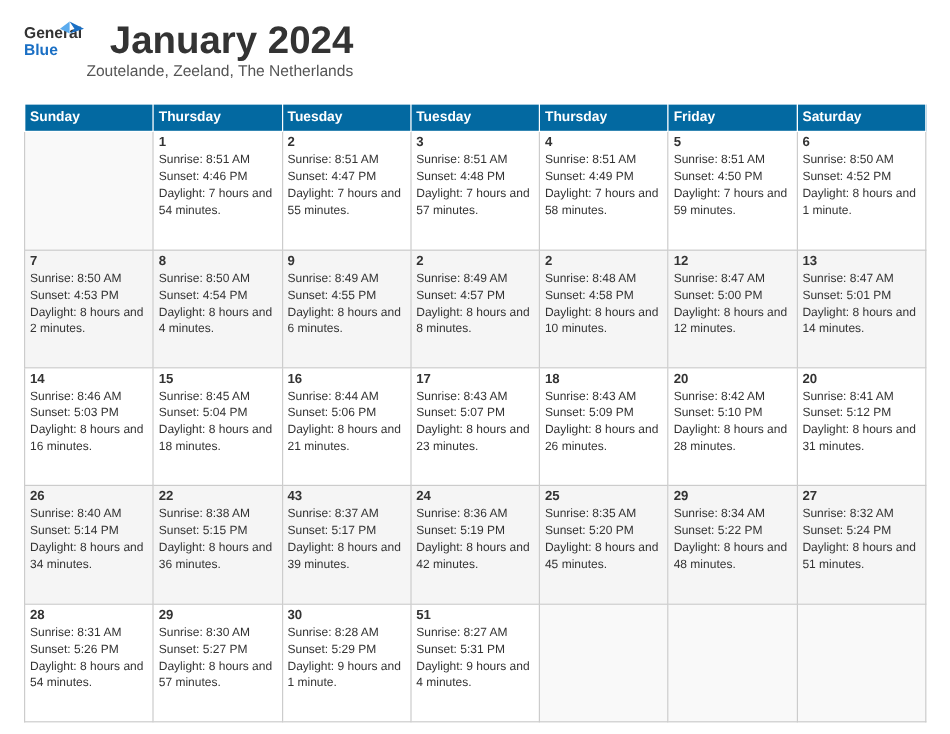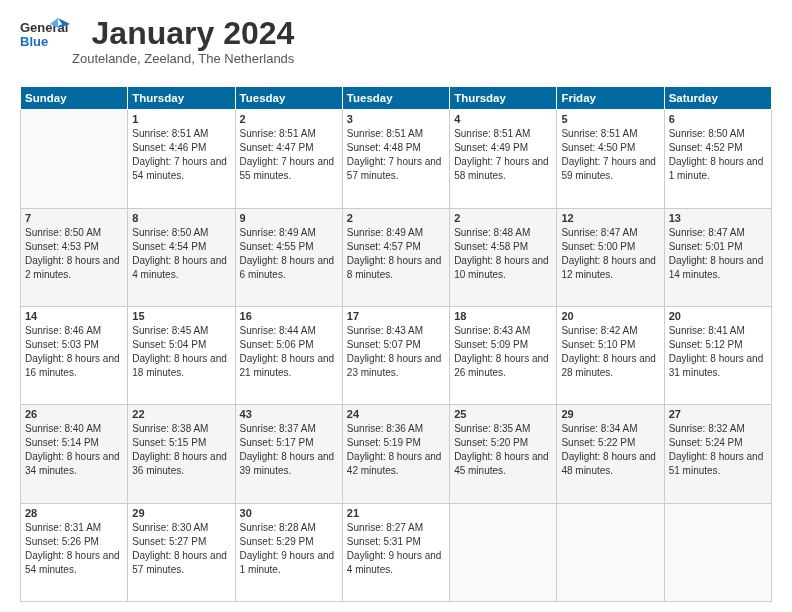--- a/index.html
+++ b/index.html
@@ -244,21 +244,21 @@
           </td>
           <td>
             <span class="day-number">29</span>
             <div class="day-info">Sunrise: 8:30 AM<br>Sunset: 5:27 PM<br>Daylight: 8 hours and 57 minutes.</div>
           </td>
           <td>
             <span class="day-number">30</span>
             <div class="day-info">Sunrise: 8:28 AM<br>Sunset: 5:29 PM<br>Daylight: 9 hours and 1 minute.</div>
           </td>
           <td>
-            <span class="day-number">21</span>
+            <span class="day-number">51</span>
             <div class="day-info">Sunrise: 8:27 AM<br>Sunset: 5:31 PM<br>Daylight: 9 hours and 4 minutes.</div>
           </td>
           <td class="empty-cell"></td>
           <td class="empty-cell"></td>
           <td class="empty-cell"></td>
         </tr>
       </tbody>
   </table>
 </div>
 

